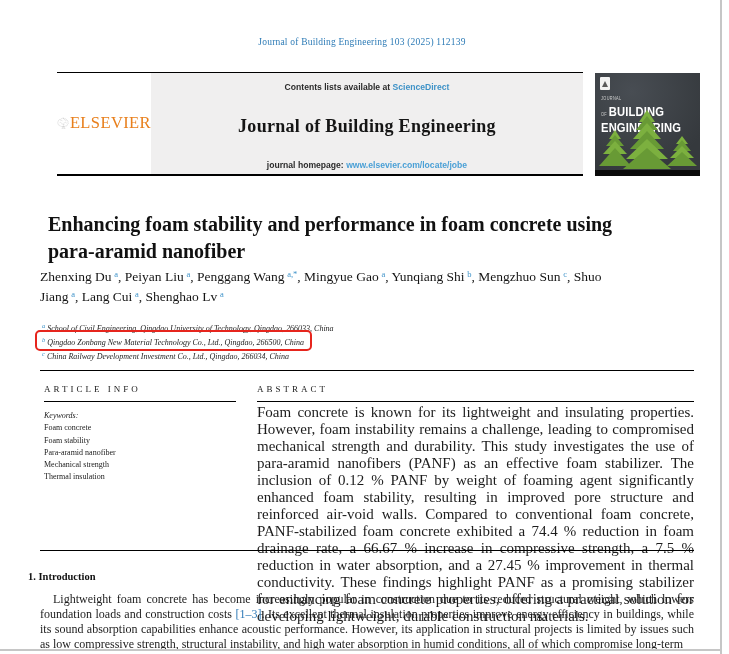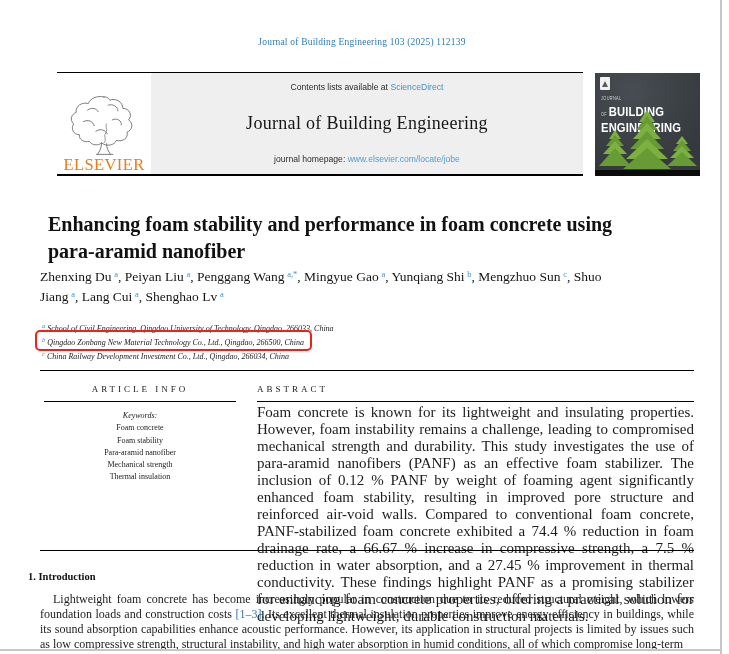--- a/index.html
+++ b/index.html
@@ -6,26 +6,26 @@
   body { background:#ffffff; font-family:"Liberation Serif", serif; color:#1b1b1b; }
   .page { position:relative; width:729px; height:654px; background:#fff; overflow:hidden; }
 
   .journal-ref { position:absolute; top:37px; left:0; width:724px; text-align:center;
                  font-size:9.5px; color:#2d7bb6; letter-spacing:0.2px; }
 
   
   .masthead { position:absolute; top:72px; left:57px; width:526px; height:104px;
               border-top:1.5px solid #000; border-bottom:2.5px solid #000;
               display:flex; }
-  .logo-cell { width:94px; background:#fff; display:flex; flex-direction:column;
+  .logo-cell { width:94px; background:#fff; display:flex; flex-direction:row;
                align-items:center; justify-content:flex-end; padding-bottom:1px; }
   .logo-cell svg { display:block; margin-bottom:1px; }
   .publisher { font-size:16.5px; color:#e87f1c; letter-spacing:0.4px; line-height:1; }
   .gray-cell { flex:1; background:#f0efef; display:flex; flex-direction:column;
-               align-items:center; justify-content:space-between; padding:9px 4px 10px; }
+               align-items:center; justify-content:space-between; padding:9px 4px 4px;font-weight:bold; }
   .contents-line, .homepage-line { font-family:"Liberation Sans", sans-serif; font-size:8.6px; color:#2b2b2b; }
   .link-sd { color:#3e92c7; }
   .link-home { color:#4ba0d6; }
   .masthead-journal { font-size:18px; color:#151515; letter-spacing:0.3px; }
 
   
   .cover { position:absolute; top:73px; left:595px; width:105px; height:103px;
            background:radial-gradient(circle at 35% 18%, #484d53, #35393d 75%);
            overflow:hidden; }
   .cover-strip { position:absolute; bottom:0; left:0; width:100%; height:6px; background:#0b0b0b; }
@@ -53,21 +53,21 @@
   .hl-box { position:absolute; top:-4px; bottom:-3px; left:-7px; right:-8px;
             border:2.5px solid #e6251d; border-radius:5px; pointer-events:none; }
 
   .rule { position:absolute; left:40px; width:654px; height:1.3px; background:#000; }
   .rule-affil { top:370px; }
   .rule-end { top:550px; }
 
   
   .col-head { font-size:9px; letter-spacing:3px; color:#1a1a1a; }
   .col-rule { height:1.2px; background:#000; margin-top:7px; }
-  .info-col { position:absolute; top:384px; left:44px; width:192px;text-align:center; }
+  .info-col { position:absolute; top:384px; left:44px; width:192px; }
   .keywords { margin-top:8px; font-size:8px; line-height:12.2px; }
   .kw-label { font-style:italic; }
   .abs-col { position:absolute; top:384px; left:257px; width:437px; }
   .abs-text { margin-top:2px; font-size:15px; line-height:17px; text-align:justify; color:#1c1c1c; }
 
   
   .intro-h { position:absolute; top:571px; left:28px; font-size:10.5px; font-weight:bold; color:#111; }
   .intro-p { position:absolute; top:592px; left:40px; width:654px; font-size:12px; line-height:15px;
              text-align:justify; text-indent:13px; color:#1c1c1c; }
   .cite { color:#2f7ab7; }

